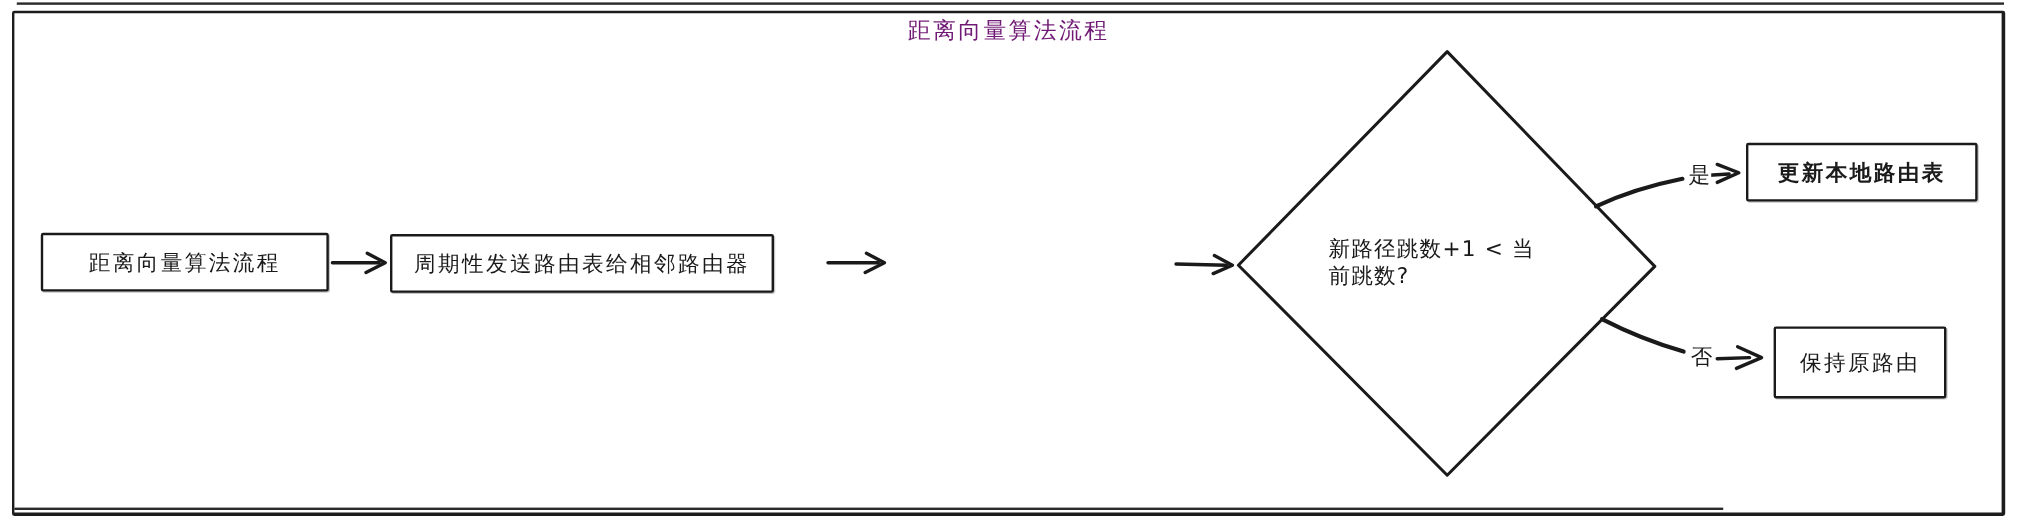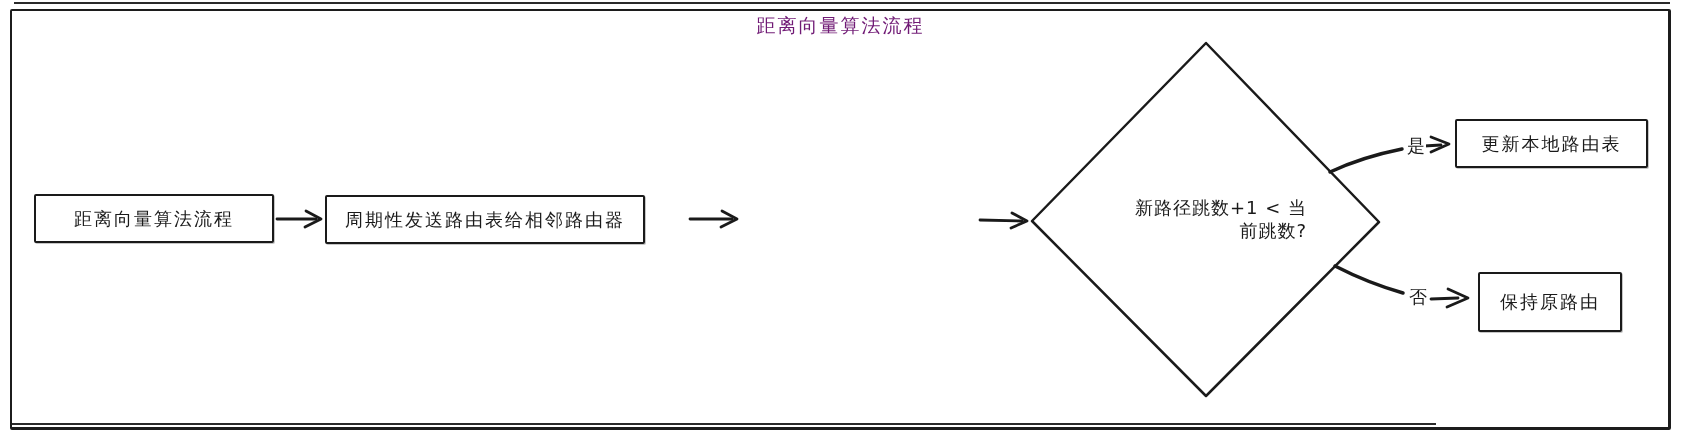--- a/index.html
+++ b/index.html
@@ -59,33 +59,33 @@
     justify-content: center;
     font-size: 18px;
     letter-spacing: 2px;
     text-align: center;
     z-index: 2;
     box-shadow: 1px 1px 0 rgba(26,26,26,0.25);
   }
   .node-init    { left: 34px;   top: 194px; width: 240px; height: 49px; }
   .node-send    { left: 325px;  top: 195px; width: 320px; height: 49px; }
   .node-receive { left: 740px;  top: 196px; width: 239px; height: 48px; }
-  .node-update  { left: 1455px; top: 119px; width: 193px; height: 49px; }
+  .node-update  { left: 1455px; top: 119px; width: 193px; height: 49px; font-weight: bold; }
   .node-keep    { left: 1478px; top: 272px; width: 144px; height: 60px; }
   .diagram-svg {
     position: absolute;
     left: 0; top: 0;
     width: 1681px; height: 441px;
     z-index: 1;
   }
   .diamond-text {
     position: absolute;
     left: 1107px; top: 196px;
     width: 200px;
-    text-align: right;
+    text-align: left;
     font-size: 18px;
     line-height: 23px;
     letter-spacing: 1px;
     z-index: 2;
   }
   .branch-label {
     position: absolute;
     font-size: 18px;
     z-index: 2;
     background: #ffffff;

